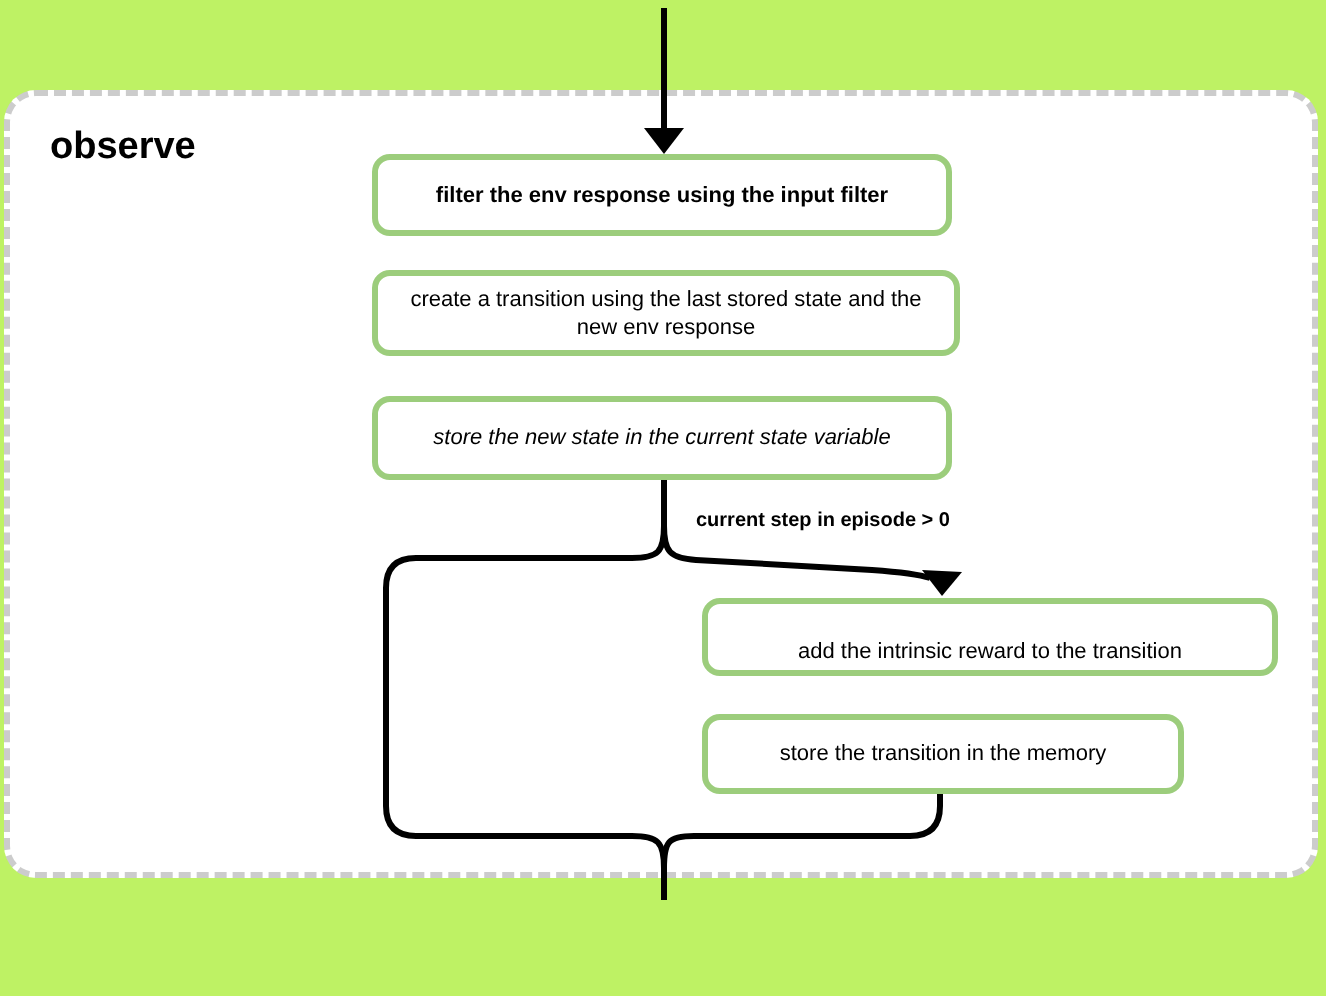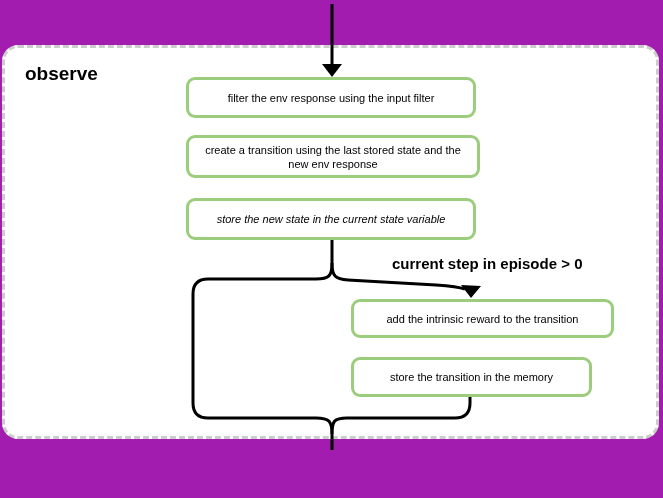--- a/index.html
+++ b/index.html
@@ -5,21 +5,21 @@
   html, body {
     margin: 0;
     padding: 0;
     background: #000000;
     font-family: "Liberation Sans", "DejaVu Sans", sans-serif;
   }
   .canvas {
     position: relative;
     width: 663px;
     height: 498px;
-    background: #a21caf;
+    background: #bef264;
     overflow: hidden;
   }
   .container {
     position: absolute;
     left: 2px;
     top: 45px;
     width: 651px;
     height: 388px;
     background: #ffffff;
     border: 3px dashed #cccccc;
@@ -54,34 +54,33 @@
     align-items: center;
     justify-content: center;
     text-align: center;
     font-size: 11px;
     line-height: 14px;
     color: #000000;
     white-space: pre-line;
     padding: 2px 8px;
     z-index: 3;
   }
-  .node-1 { left: 186px; top: 77px;  width: 290px; height: 41px; }
+  .node-1 { left: 186px; top: 77px;  width: 290px; height: 41px; font-weight: bold; }
   .node-2 { left: 186px; top: 135px; width: 294px; height: 43px; }
   .node-3 { left: 186px; top: 198px; width: 290px; height: 42px; font-style: italic; }
-  .node-4 { left: 351px; top: 299px; width: 263px; height: 39px; }
+  .node-4 { left: 351px; top: 299px; width: 288px; height: 39px; align-items: flex-end; }
   .node-5 { left: 351px; top: 357px; width: 241px; height: 40px; }
   .condition {
     position: absolute;
     left: 348px;
     top: 255px;
-    font-size: 15px;
+    font-size: 10px;
     font-weight: bold;
     color: #000000;
     z-index: 3;
-    margin-left: 44px;
   }
 </style>
 </head>
 <body>
 
 <div class="canvas">
 
   <div class="container"></div>
 
   <div class="title">observe</div>

